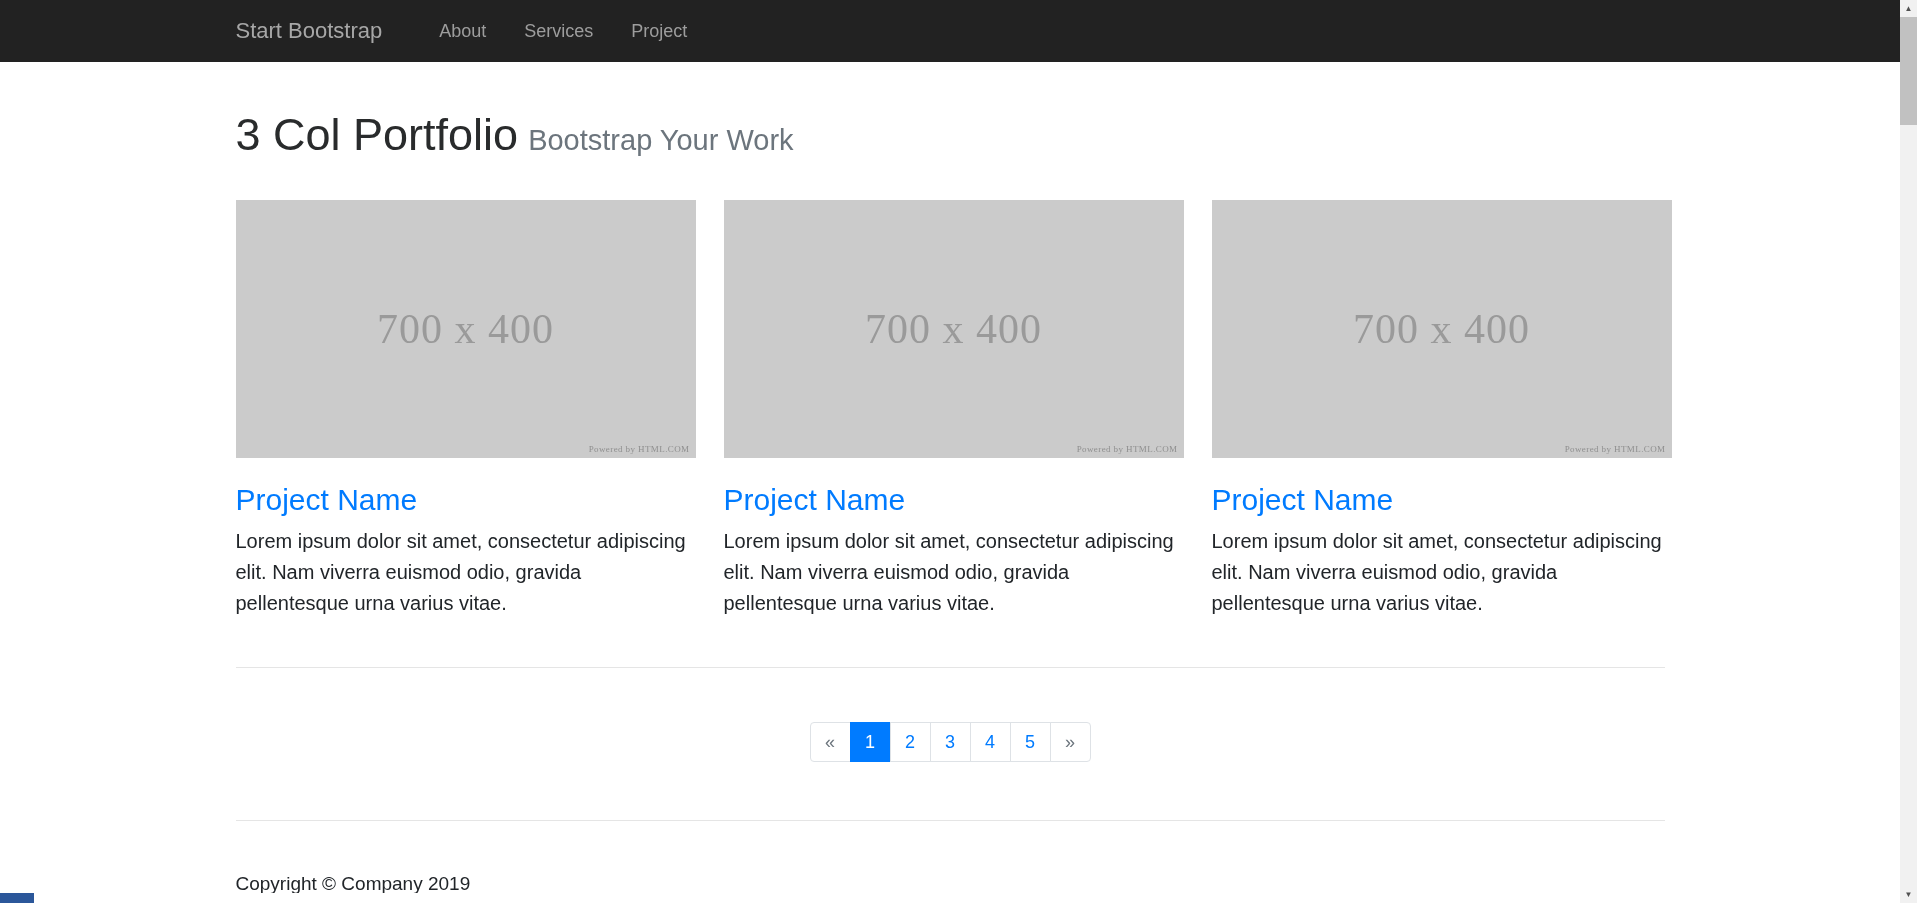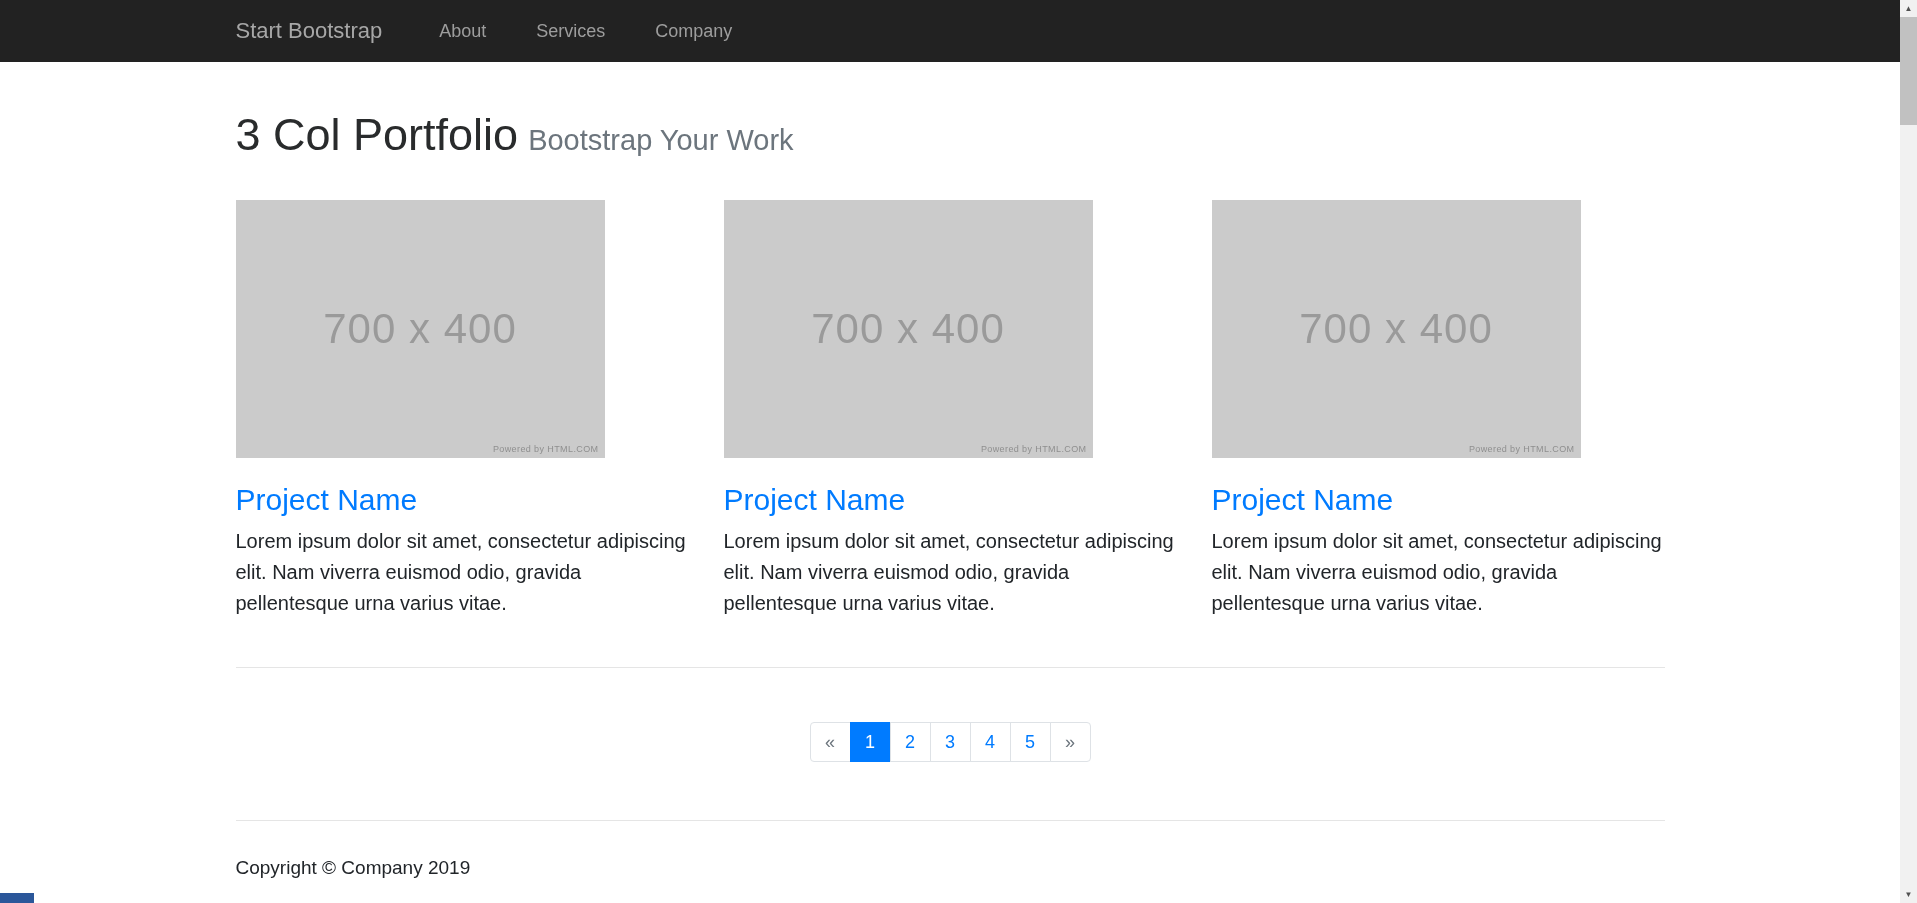--- a/index.html
+++ b/index.html
@@ -16,38 +16,38 @@
     width: 100%; height: 62px;
     background: #222222;
     display: flex; align-items: center;
   }
   .container { width: 1429px; margin: 0 auto; }
   .nav-inner { display: flex; align-items: center; }
   .brand {
     color: #a7a7a7; font-size: 22px; text-decoration: none;
     margin-right: 38px; cursor: pointer;
   }
-  .nav-links { display: flex; align-items: center; gap: 12px; }
+  .nav-links { display: flex; align-items: center; }
   .nav-links a {
     color: #9d9d9d; font-size: 18px; text-decoration: none;
     padding: 0 19px; cursor: pointer;
   }
 
   
   .page-heading { margin-top: 46px; font-weight: 400; color: #292b2c; font-size: 45px; line-height: 1.2; }
   .page-heading .subtitle { font-size: 29px; color: #6c757d; font-weight: 400; margin-left: 10px; }
 
   
   .row { display: flex; gap: 37px; margin-top: 38px; }
   .col { width: 451px; }
   .ph {
     position: relative; display: block;
-    width: 369px; height: 258px;
+    width: 460px; height: 258px;
     background: #cbcbcb;
-    text-decoration: none; cursor: pointer;
+    text-decoration: none; cursor: pointer; font-family: Liberation Serif, serif;
   }
   .ph-label {
     position: absolute; top: 50%; left: 50%;
     transform: translate(-50%, -50%);
     font-size: 42px; color: #9a9a9a; letter-spacing: 1px;
     white-space: nowrap;
   }
   .ph-mark {
     position: absolute; right: 6px; bottom: 4px;
     font-size: 9px; color: #8f8f8f; letter-spacing: .4px; text-align: center;
@@ -75,21 +75,21 @@
     border: 1px solid #dee2e6; background: #ffffff;
     color: #007bff; font-size: 18px; text-decoration: none; cursor: pointer;
   }
   .pagination li:not(:first-child) a { margin-left: -1px; }
   .pagination li:first-child a { border-radius: 4px 0 0 4px; }
   .pagination li:last-child a { border-radius: 0 4px 4px 0; }
   .pagination li.muted a { color: #6c757d; }
   .pagination li.active a { background: #007bff; border-color: #007bff; color: #ffffff; }
 
   
-  .footer p { margin-top: 36px; font-size: 19px; color: #212529; }
+  .footer p { margin-top: 52px; font-size: 19px; color: #212529; }
 
   
   .bottom-strip {
     position: absolute; left: 0; bottom: 0;
     width: 1900px; height: 10px; background: #ffffff; z-index: 5;
   }
   .bottom-blue {
     position: absolute; left: 0; top: 0;
     width: 34px; height: 10px; background: #2b579a;
   }
@@ -116,21 +116,21 @@
 <body>
 
 <div class="viewport">
 
   <nav class="navbar">
     <div class="container nav-inner">
       <a class="brand" href="#">Start Bootstrap</a>
       <div class="nav-links">
         <a href="#">About</a>
         <a href="#">Services</a>
-        <a href="#">Company</a>
+        <a href="#">Project</a>
       </div>
     </div>
   </nav>
 
   <main class="container">
 
     <h1 class="page-heading">
       <span>3 Col Portfolio</span><small class="subtitle">Bootstrap Your Work</small>
     </h1>
 

